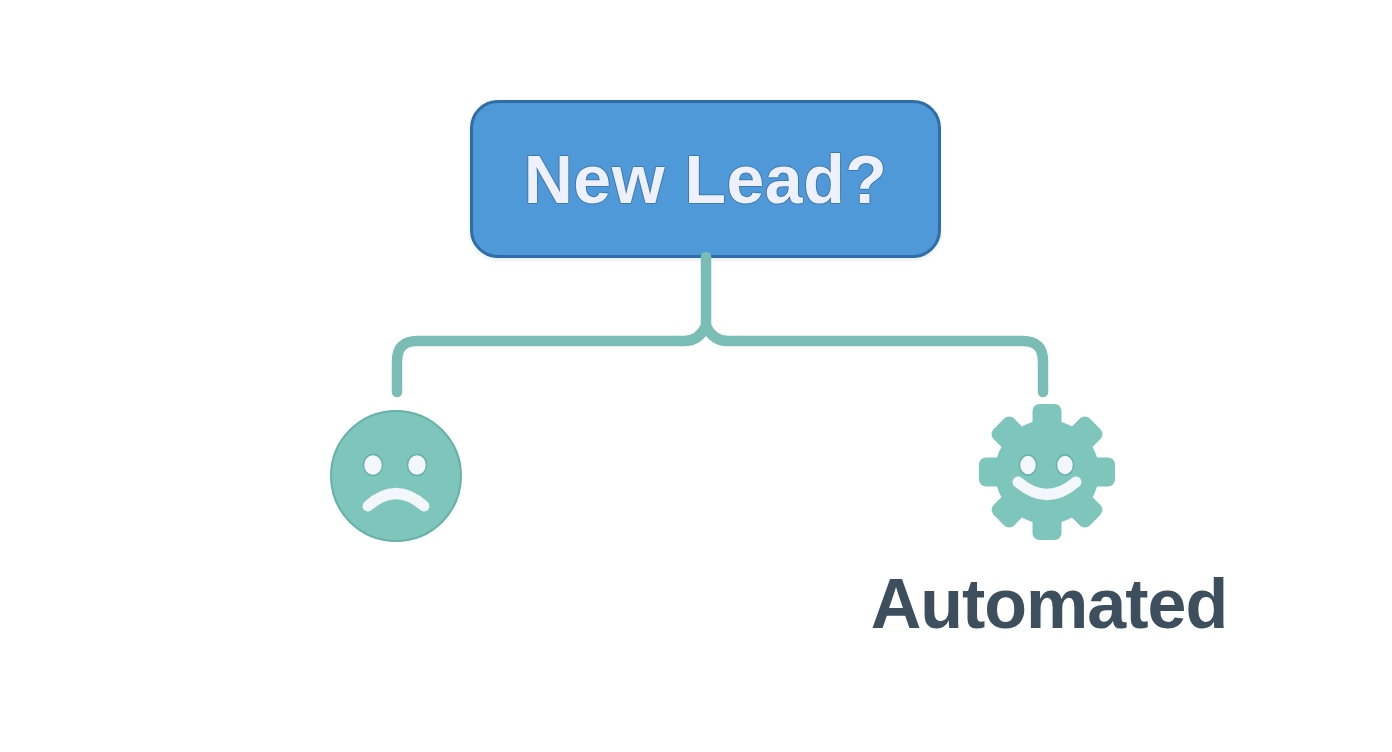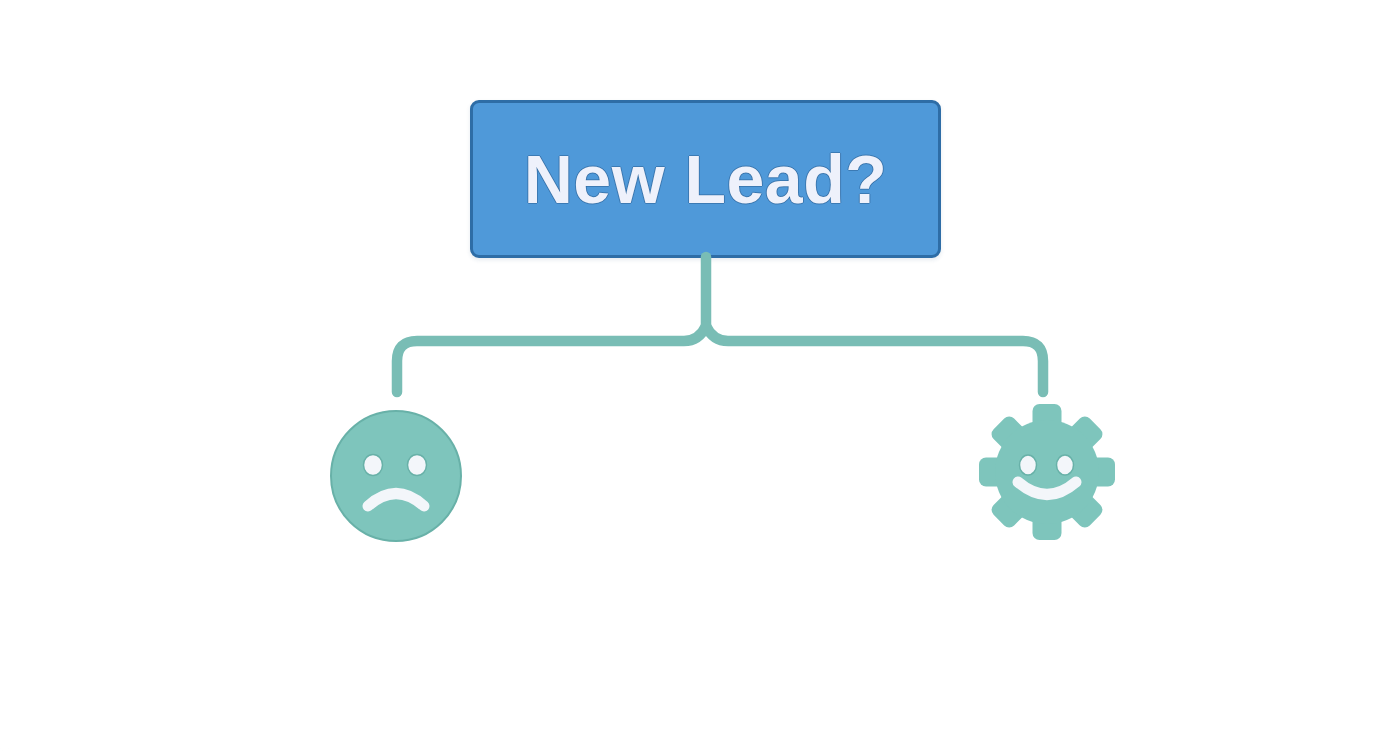--- a/index.html
+++ b/index.html
@@ -20,21 +20,21 @@
   
   .decision-node {
     position: absolute;
     left: 470px;
     top: 100px;
     width: 471px;
     height: 158px;
     box-sizing: border-box;
     background: var(--node_fill);
     border: 3px solid var(--node_border);
-    border-radius: 9px;
+    border-radius: 28px;
     display: flex;
     align-items: center;
     justify-content: center;
     box-shadow: 0 2px 4px rgba(40, 80, 120, 0.12);
   }
   .decision-node .node-label {
     color: var(--node_text);
     font-size: 68px;
     font-weight: 700;
     letter-spacing: 0.5px;
@@ -125,14 +125,15 @@
       <rect x="-14.5" y="-68" width="29" height="32" rx="7" transform="rotate(270)"></rect>
       <rect x="-14.5" y="-68" width="29" height="32" rx="7" transform="rotate(315)"></rect>
       <circle cx="0" cy="0" r="52"></circle>
     </g>
     <ellipse class="icon-feature-fill" cx="-19" cy="-7" rx="8.5" ry="10"></ellipse>
     <ellipse class="icon-feature-fill" cx="18" cy="-7" rx="8.5" ry="10"></ellipse>
     <path class="icon-feature-stroke" d="M-29 10 Q0 35 29 10"></path>
   </svg>
 
 
+  <div class="branch-label label-automated">Automated</div>
 
 </div>
 
 </body></html>

